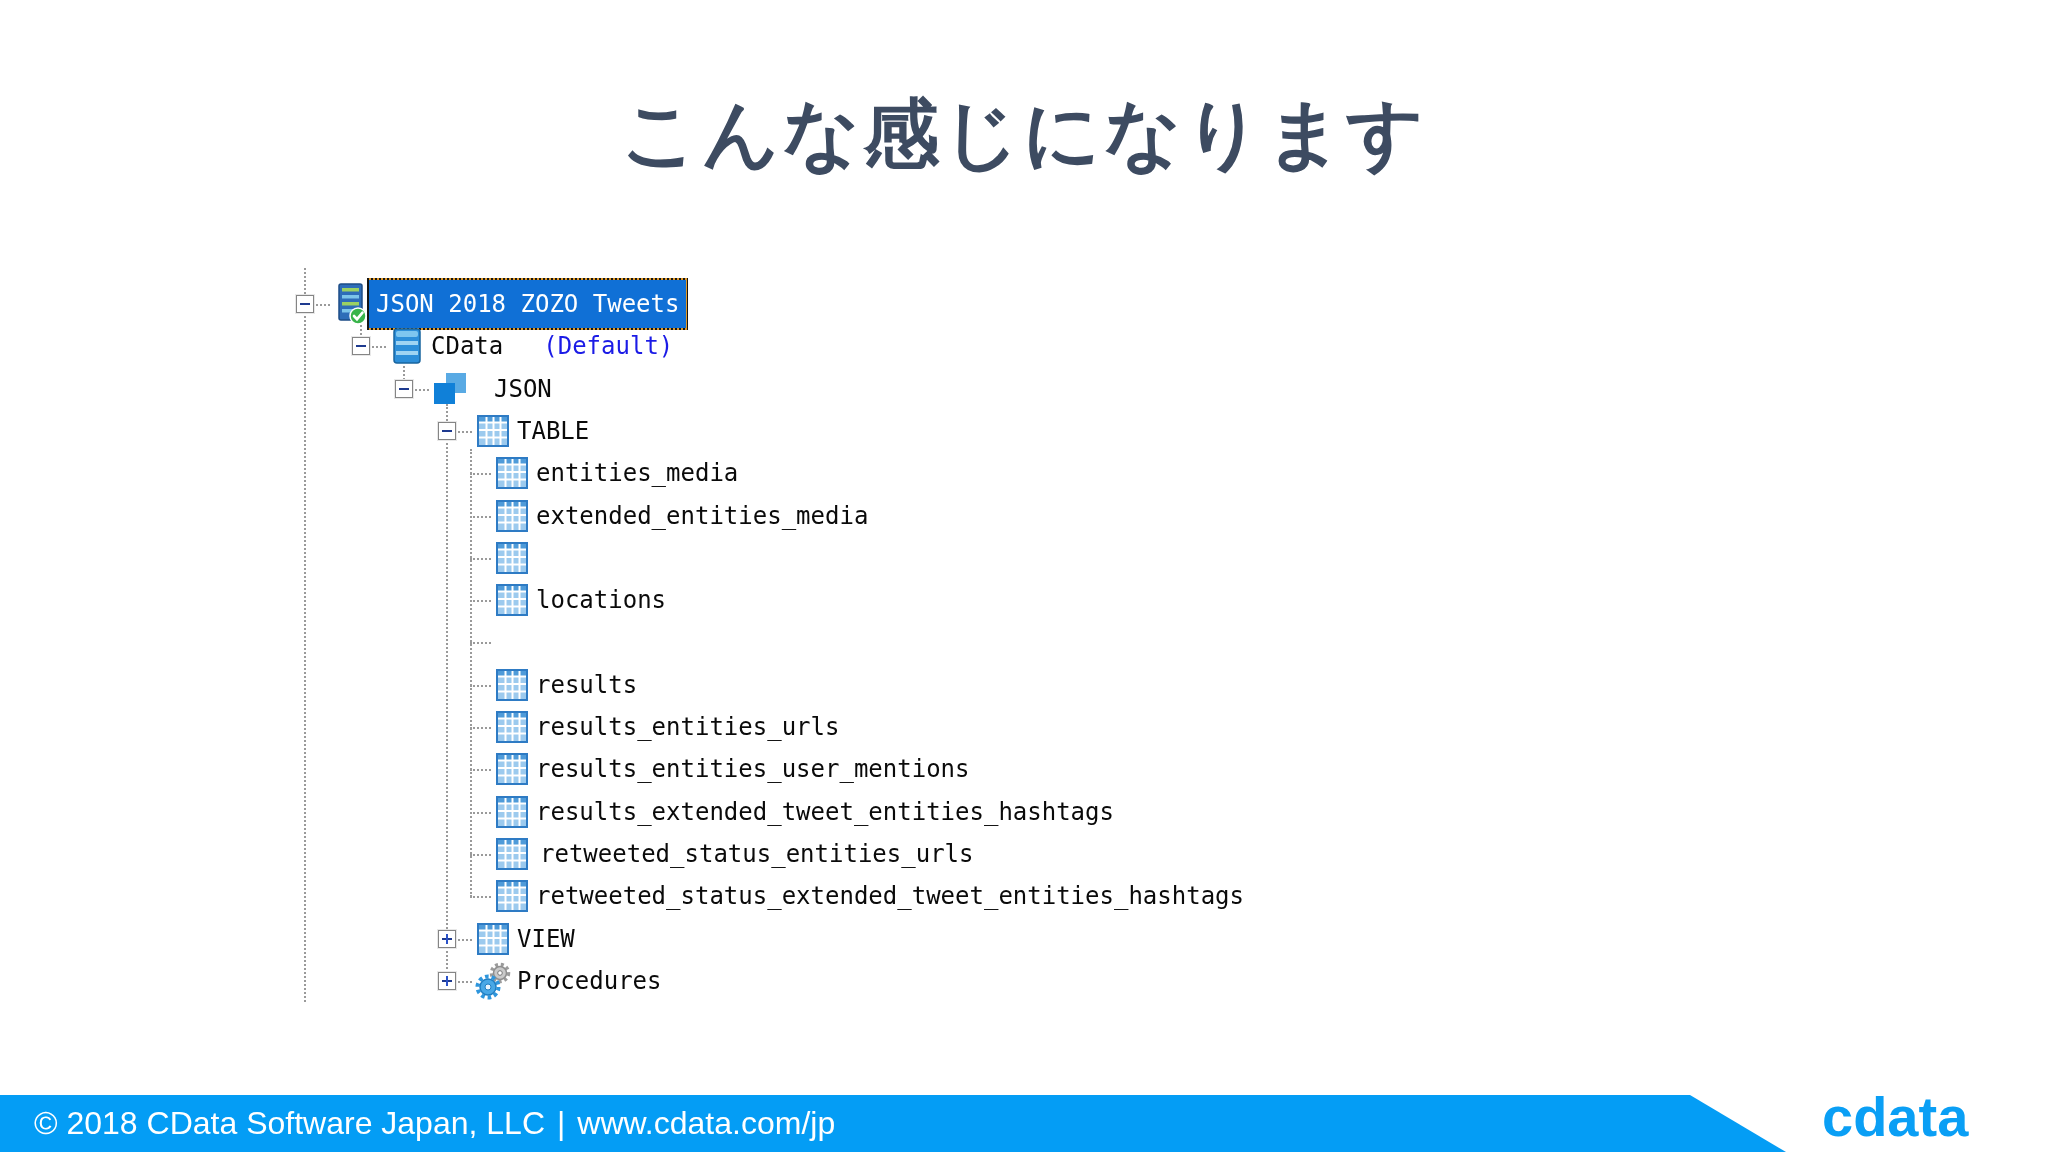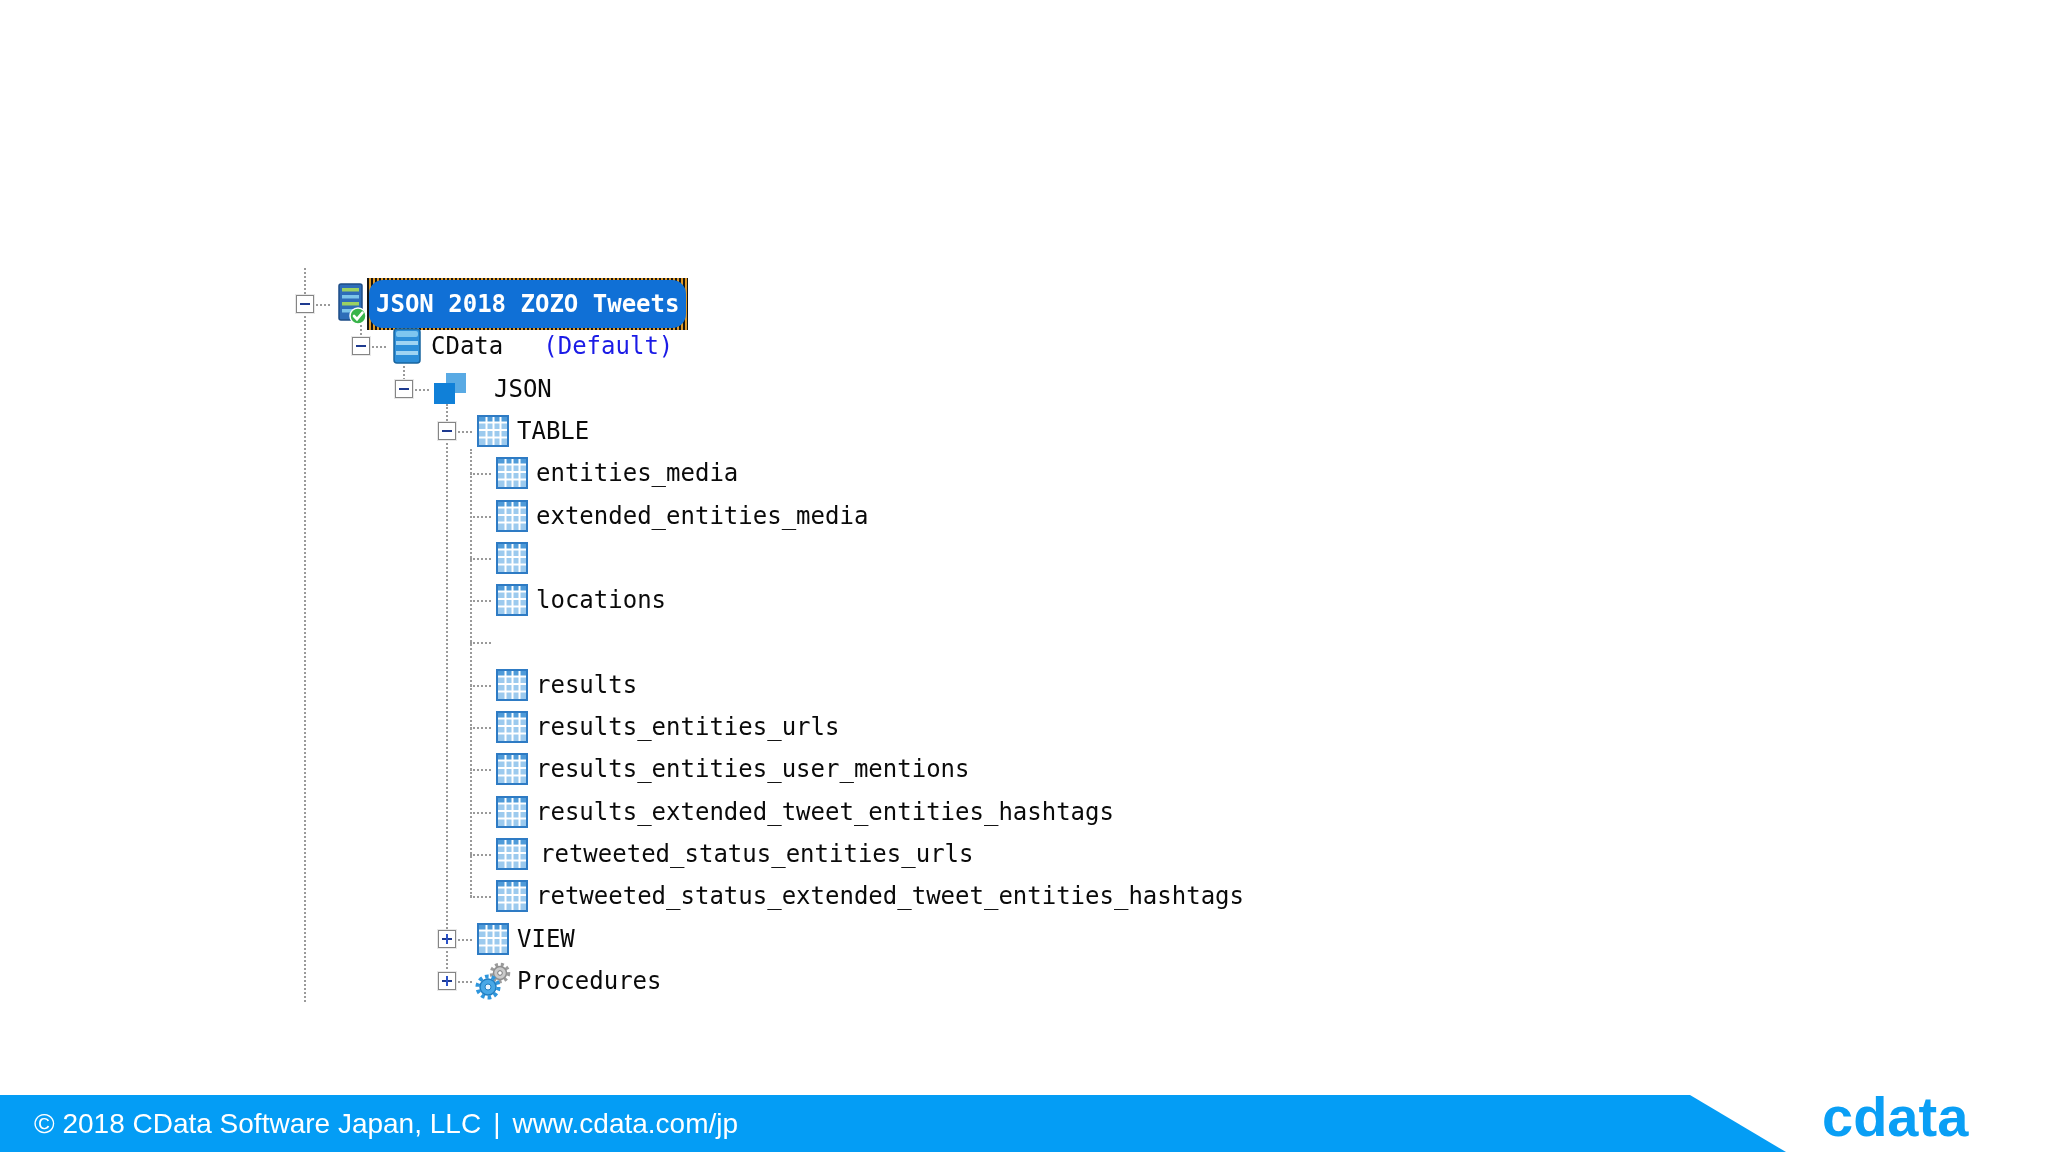--- a/index.html
+++ b/index.html
@@ -31,44 +31,44 @@
   .node-label{
     font-family:"DejaVu Sans Mono","Liberation Mono",monospace;
     font-size:24px;color:#0a0a0a;white-space:pre;line-height:28px;
   }
   .node-suffix{color:#1b1be6;margin-left:18px;}
   .sel-frame{
     background:repeating-linear-gradient(90deg,#151515 0 2px,#e09a28 2px 4px);
     padding:2px;display:inline-block;
   }
   .sel-frame .node-label{
-    display:inline-block;background:#1070d6;color:#ffffff;font-weight:bold;
+    display:inline-block;background:#1070d6;color:#ffffff;font-weight:normal;
     padding:10px 7px;
-    border-radius:14px;
   }
   
   #footer-bar{
     position:absolute;left:0;bottom:0;width:1786px;height:57px;background:#049df5;
     clip-path:polygon(0 0,1690px 0,1786px 57px,0 57px);
   }
   #footer-text{
     position:absolute;left:34px;bottom:0;height:57px;display:flex;align-items:center;
-    color:#ffffff;font-size:28px;z-index:4;gap:12px;margin-top:12px;
+    color:#ffffff;font-size:32px;z-index:4;gap:12px;margin-top:12px;
   }
   #cdata-logo{
     position:absolute;left:1822px;top:1084px;color:#0a9ff5;
     font-size:56px;font-weight:800;letter-spacing:0px;
     font-family:"Liberation Sans",sans-serif;
   }
 </style>
 </head>
 <body>
 
 <div id="stage">
 
+  <div id="slide-title">こんな感じになります</div>
 
   <div id="tree">
       <div class="tline v" style="left: 304px; top: 268px; height: 734px;"></div>
       <div class="tline v" style="left: 360px; top: 318px; height: 24px;"></div>
       <div class="tline v" style="left: 403px; top: 361px; height: 23px;"></div>
       <div class="tline v" style="left: 446px; top: 404px; height: 577px;"></div>
       <div class="tline v" style="left: 470px; top: 449px; height: 448px;"></div>
       <div class="tline h" style="left: 313px; top: 304px; width: 17px;"></div>
       <div class="tree-row" style="top: 283px;">
         <span class="expand-box" style="left: 296px;">

